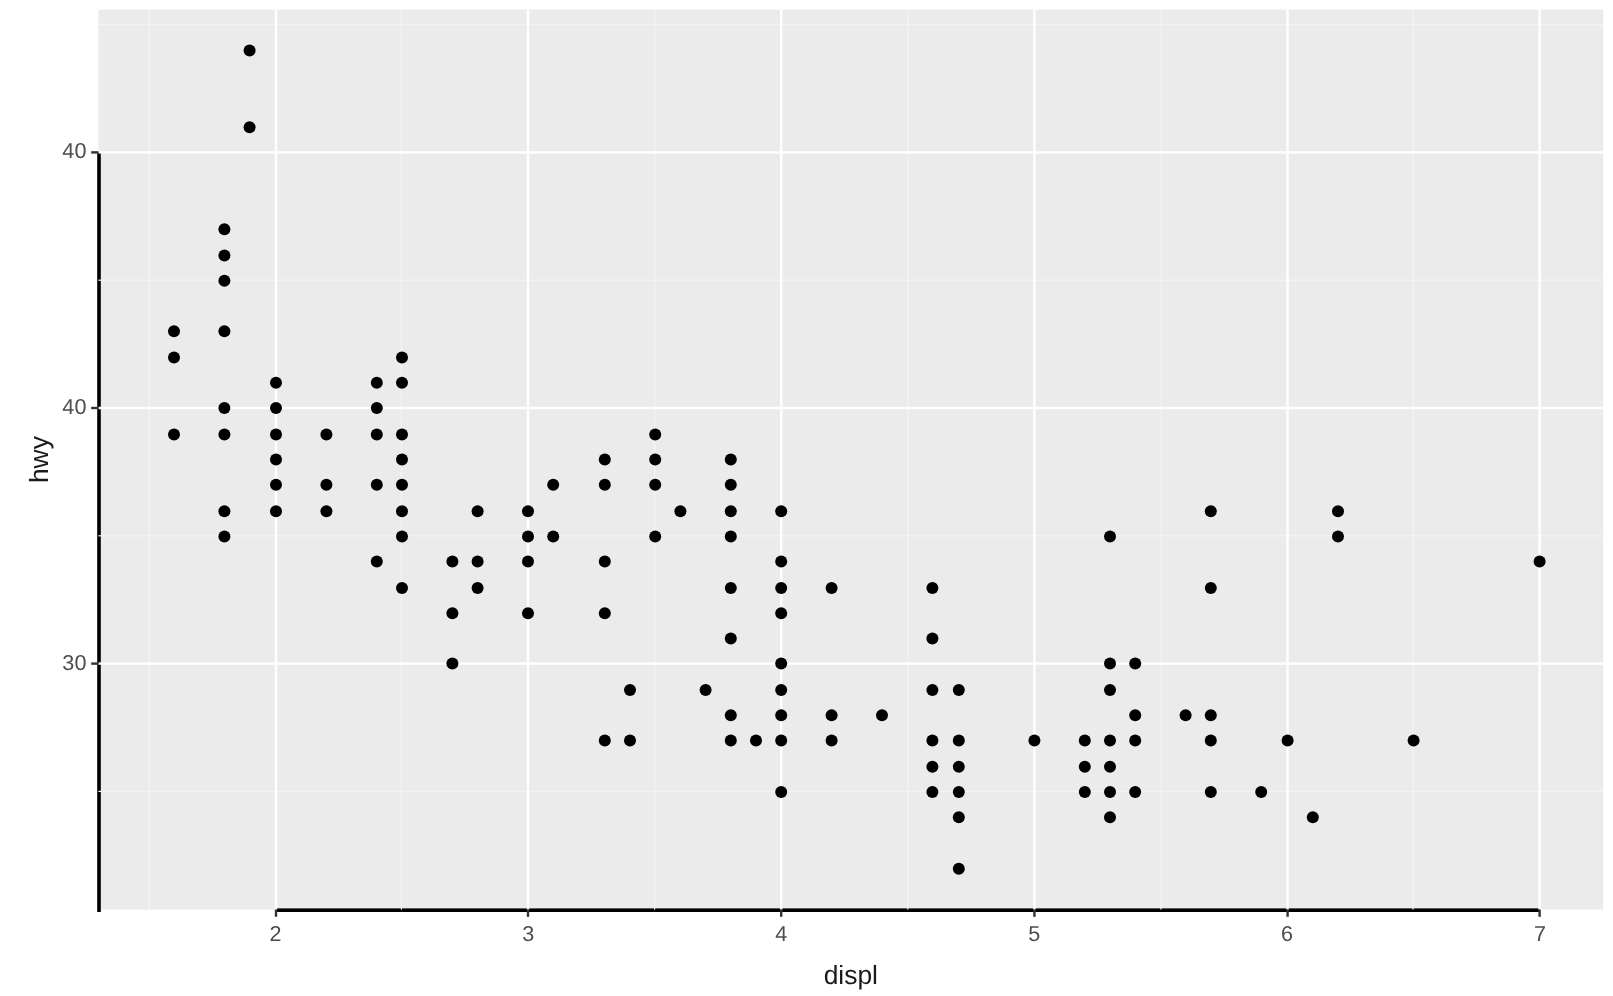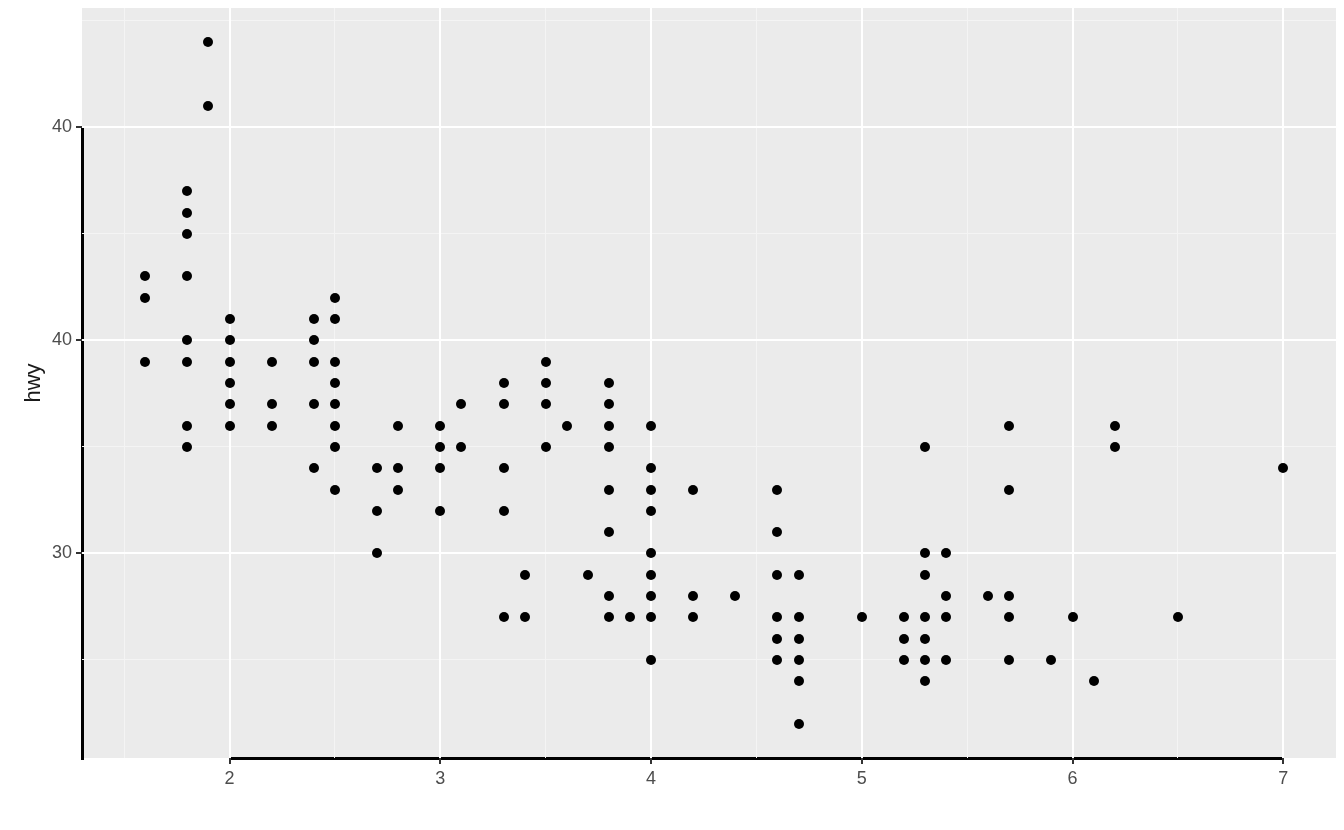--- a/index.html
+++ b/index.html
@@ -231,14 +231,15 @@
       <div class="point" style="left: 1009.33px; top: 659.989px;"></div>
       <div class="point" style="left: 1051.48px; top: 659.989px;"></div>
       <div class="point" style="left: 1072.55px; top: 617.375px;"></div>
       <div class="point" style="left: 1093.63px; top: 681.295px;"></div>
       <div class="point" style="left: 1114.71px; top: 425.614px;"></div>
       <div class="point" style="left: 1114.71px; top: 446.92px;"></div>
       <div class="point" style="left: 1177.93px; top: 617.375px;"></div>
       <div class="point" style="left: 1283.31px; top: 468.227px;"></div>
     </div>
 
+  <div id="x-title" class="axis-title" style="left: 82px; width: 1254px; top: 800px;">displ</div>
   <div id="y-title" class="axis-title y-axis-title" style="left: 20px; top: 403px; width: 40px;">hwy</div>
 </div>
 
 </body></html>

